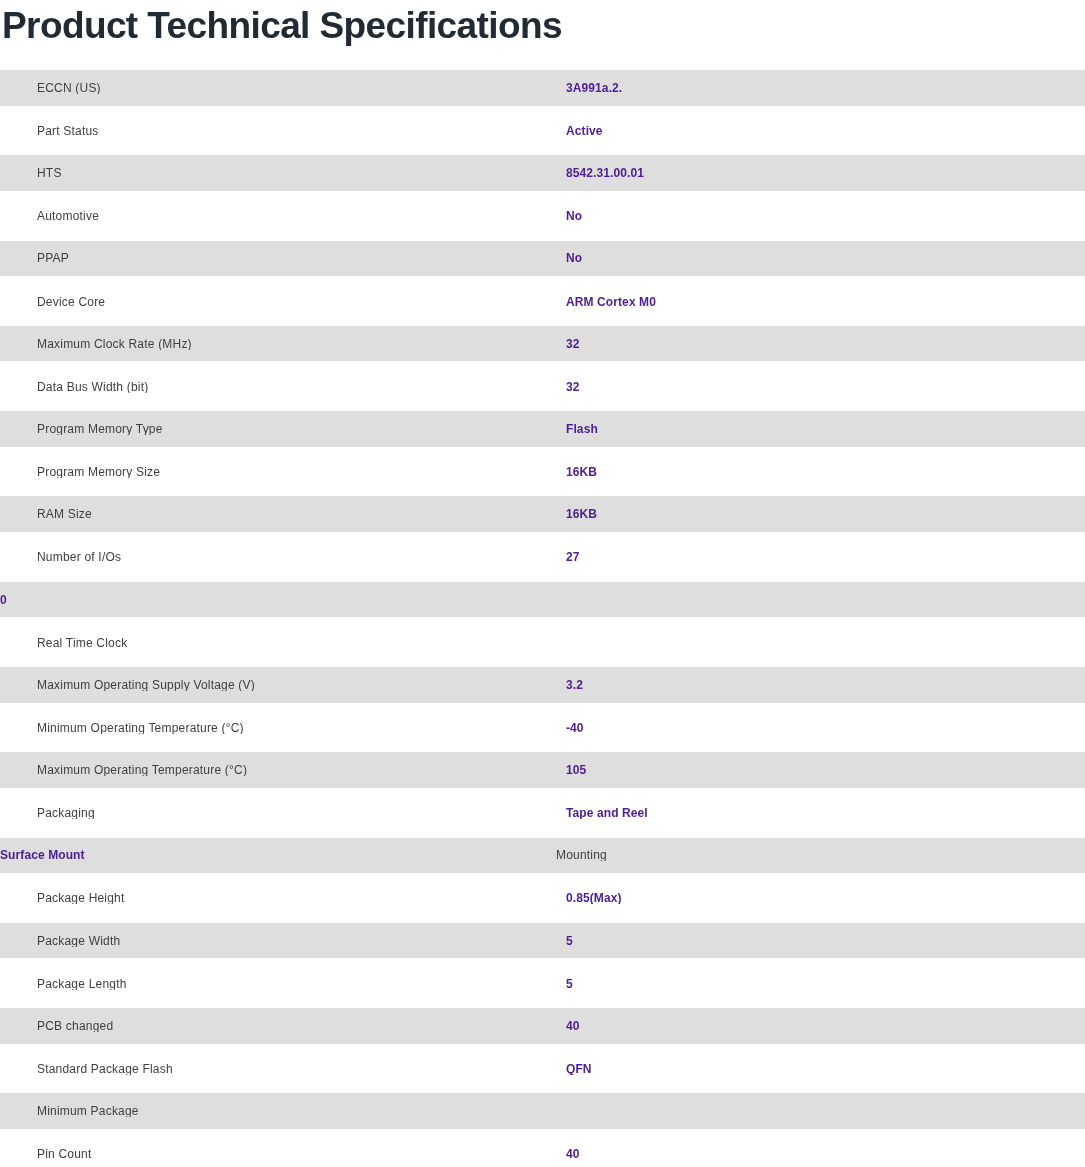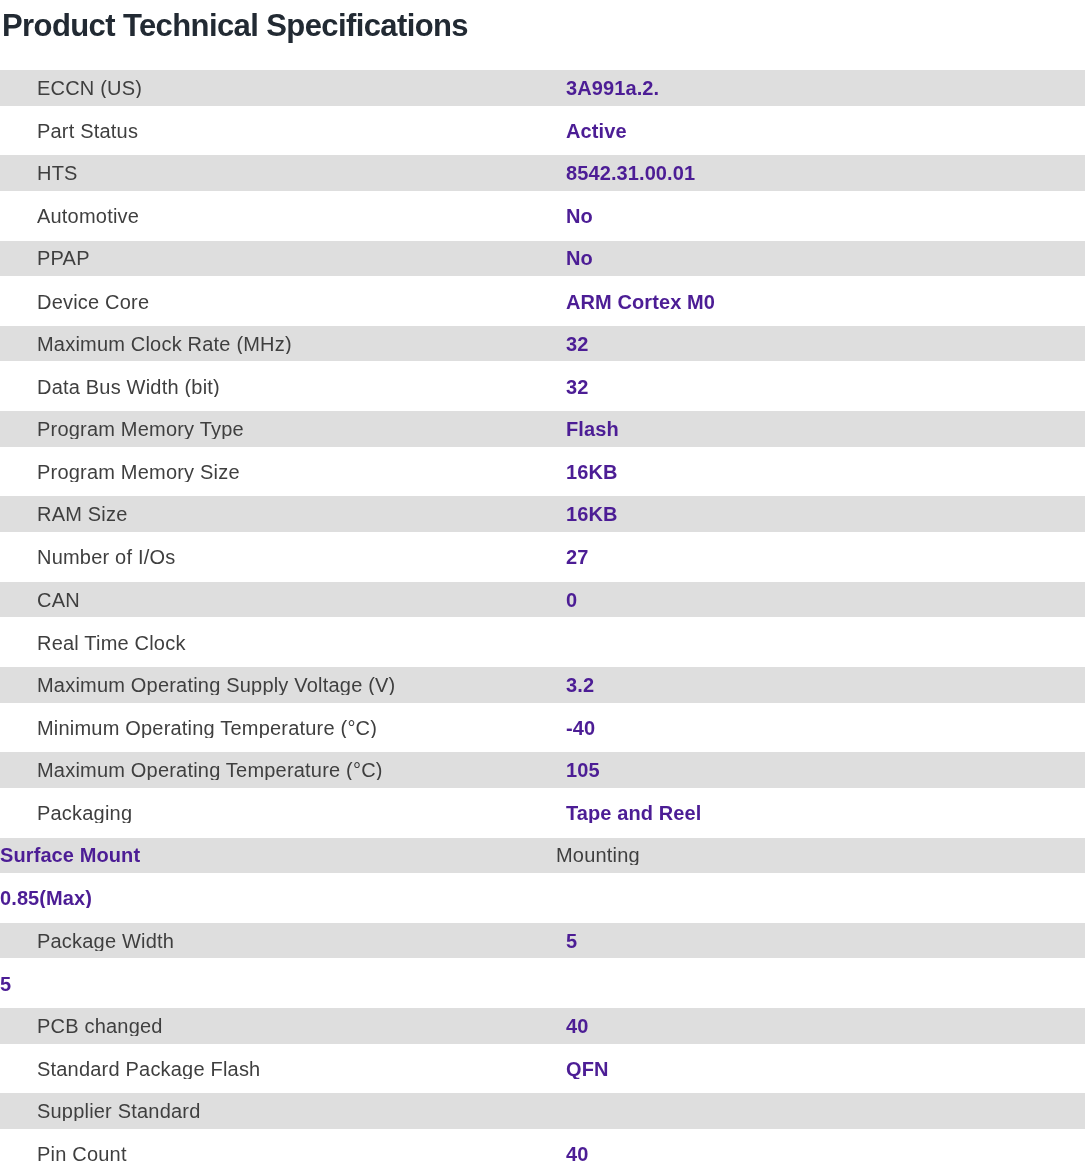--- a/index.html
+++ b/index.html
@@ -5,21 +5,21 @@
   * { margin: 0; padding: 0; box-sizing: border-box; }
   html, body {
     width: 1085px;
     height: 1167px;
     overflow: hidden;
     background: #ffffff;
     font-family: "Liberation Sans", "DejaVu Sans", sans-serif;
   }
   .page-title {
     margin: 7px 13px 0 2px;
-    font-size: 31px;
+    font-size: 37px;
     font-weight: 700;
     letter-spacing: -0.6px;
     color: #222a33;
     line-height: 38px;
   }
   .spec-table {
     margin-top: 22px;
     width: 1085px;
   }
   .row {
@@ -27,21 +27,21 @@
     align-items: center;
     height: 42.65px;
     width: 100%;
   }
   .row.gray {
     background: #dedede;
     border-top: 3px solid #ffffff;
     border-bottom: 4px solid #ffffff;
   }
   .cell {
-    font-size: 20px;
+    font-size: 12px;
     line-height: 1;
     white-space: nowrap;
     overflow: hidden;
   }
   .cell.label {
     flex: 0 0 566px;
     padding-left: 37px;
     color: #3f3f3f;
     font-weight: 400;
     letter-spacing: 0.2px;
@@ -101,21 +101,20 @@
     </div>
     <div class="row gray">
       <div class="cell label">RAM Size</div>
       <div class="cell value">16KB</div>
     </div>
     <div class="row white">
       <div class="cell label">Number of I/Os</div>
       <div class="cell value">27</div>
     </div>
     <div class="row gray">
-      <div class="cell label">CAN</div>
       <div class="cell value">0</div>
     </div>
     <div class="row white">
       <div class="cell label">Real Time Clock</div>
     </div>
     <div class="row gray">
       <div class="cell label">Maximum Operating Supply Voltage (V)</div>
       <div class="cell value">3.2</div>
     </div>
     <div class="row white">
@@ -128,37 +127,39 @@
     </div>
     <div class="row white">
       <div class="cell label">Packaging</div>
       <div class="cell value">Tape and Reel</div>
     </div>
     <div class="row gray">
       <div class="cell value">Surface Mount</div>
       <div class="cell label">Mounting</div>
     </div>
     <div class="row white">
+      <div class="cell label">Package Height</div>
       <div class="cell value">0.85(Max)</div>
     </div>
     <div class="row gray">
       <div class="cell label">Package Width</div>
       <div class="cell value">5</div>
     </div>
     <div class="row white">
+      <div class="cell label">Package Length</div>
       <div class="cell value">5</div>
     </div>
     <div class="row gray">
       <div class="cell label">PCB changed</div>
       <div class="cell value">40</div>
     </div>
     <div class="row white">
       <div class="cell label">Standard Package Flash</div>
       <div class="cell value">QFN</div>
     </div>
     <div class="row gray">
-      <div class="cell label">Supplier Standard</div>
+      <div class="cell label">Minimum Package</div>
     </div>
     <div class="row white">
       <div class="cell label">Pin Count</div>
       <div class="cell value">40</div>
     </div>
   </div>
 
 </body></html>

